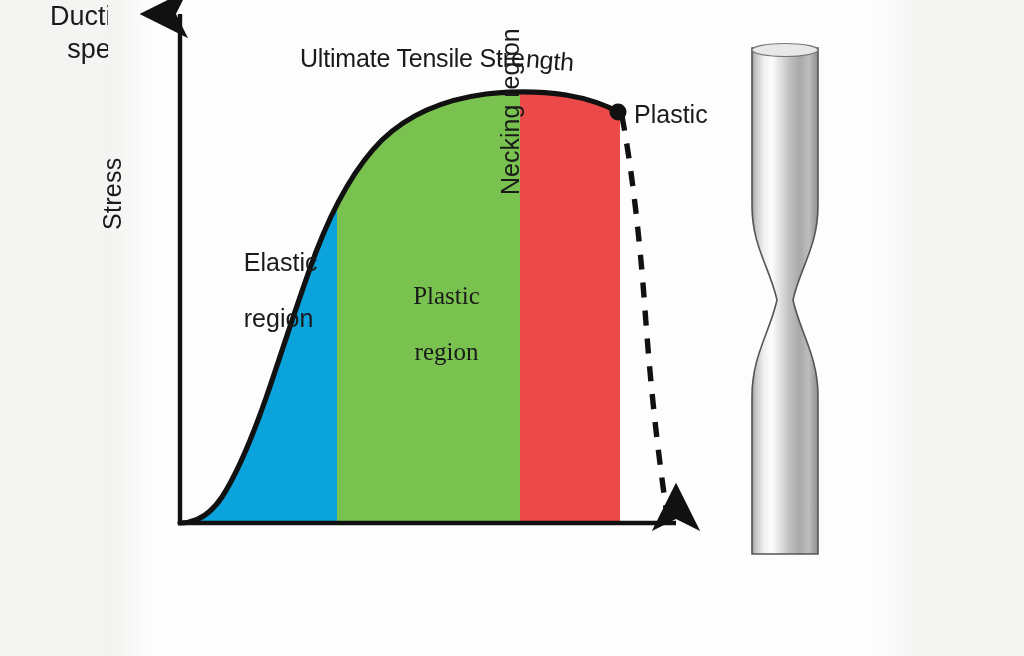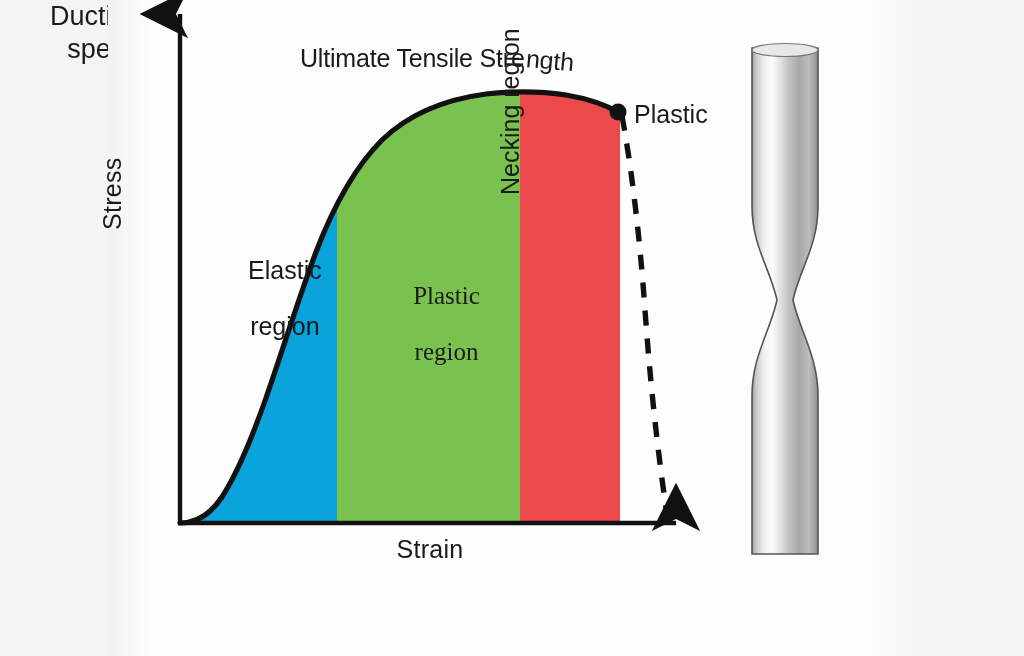--- a/index.html
+++ b/index.html
@@ -60,23 +60,22 @@
     font-size: 25px;
     letter-spacing: -0.2px;
   }
   #uts-label .tail {
     display: inline-block;
     transform: rotate(5deg);
     transform-origin: left bottom;
   }
   #elastic-label {
     left: 216px;
-    top: 228px;
-    font-size: 25px;
-    text-align: center;
+    top: 220px;
+    font-size: 25px;
     width: 110px;
   }
   #plastic-label {
     left: 378px;
     top: 254px;
     font-size: 25px;
     text-align: center;
     width: 112px;
     font-family: Liberation Serif, serif;
   }
@@ -217,20 +216,19 @@
     <span>Plastic</span><br>
     <span>region</span>
   </div>
 
   <div class="lbl" id="necking-region-label">Necking region</div>
 
   <div class="lbl" id="necking-point-label">Plastic</div>
 
   <div class="lbl" id="y-axis-label">Stress</div>
 
-  <div class="lbl" id="x-axis-label">Strain</div>
 
   <div id="specimen-caption">
     <span class="line1">Ductile meta</span>
     <span class="line2">specimen</span>
   </div>
 
 </div>
 
 </body></html>

